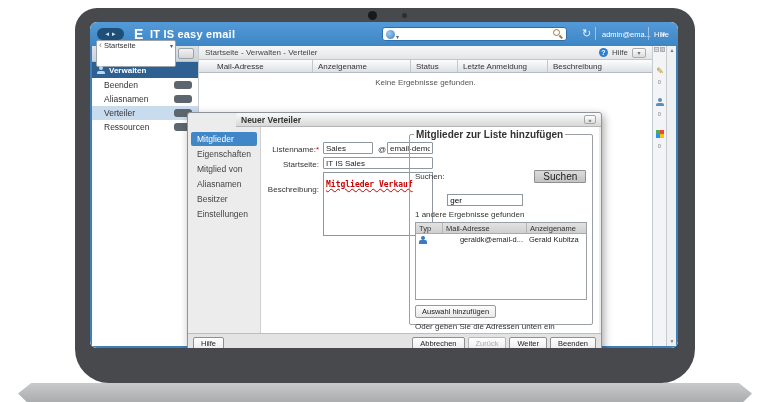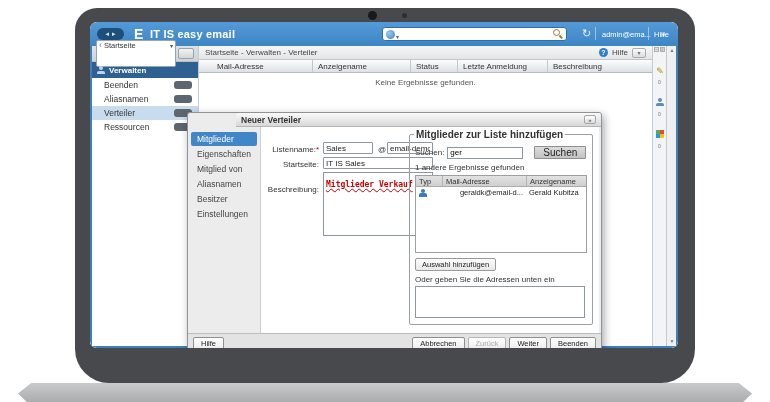--- a/index.html
+++ b/index.html
@@ -260,21 +260,21 @@
           <div class="frm-label" style="left:0;top:58px;">Beschreibung:</div>
           <div class="textarea-look" style="left:62px;top:45px;width:110px;height:64px;">
             <span class="desc-text">Mitglieder Verkauf</span>
           </div>
 
 
           <fieldset style="left:148px;top:2px;width:184px;height:196px;">
             <legend>Mitglieder zur Liste hinzufügen</legend>
             <div class="search-row" style="margin:4px 1px 0 1px;">
               <span class="search-lbl">Suchen:</span>
-              <input class="mini-input" style="max-width: 76px;" value="ger">
+              <input class="mini-input" style="max-width: 76px; margin-top: 48px;" value="ger">
               <button class="gray-btn" style="margin-left:8px;">Suchen</button>
             </div>
             <div class="results-text" style="margin:4px 0 3px 1px;">1 andere Ergebnisse gefunden</div>
             <div class="result-table" style="width:172px;height:78px;margin-left:1px;">
               <div class="rt-head">
                 <div class="rt-cell c-typ">Typ</div>
                 <div class="rt-cell c-mail">Mail-Adresse</div>
                 <div class="rt-cell c-name">Anzeigename</div>
               </div>
               <div class="rt-row">

